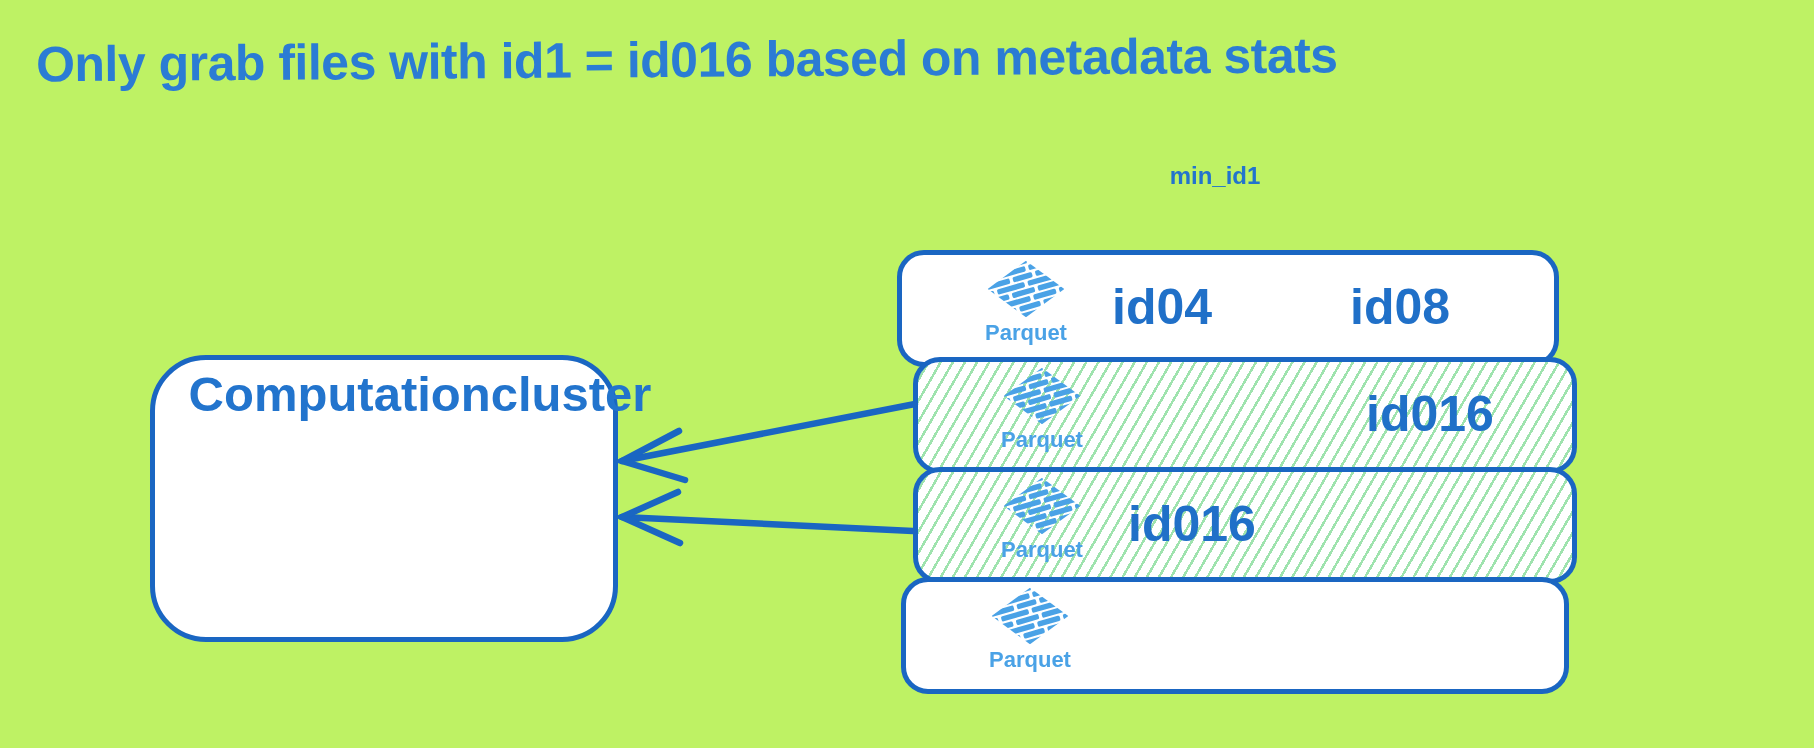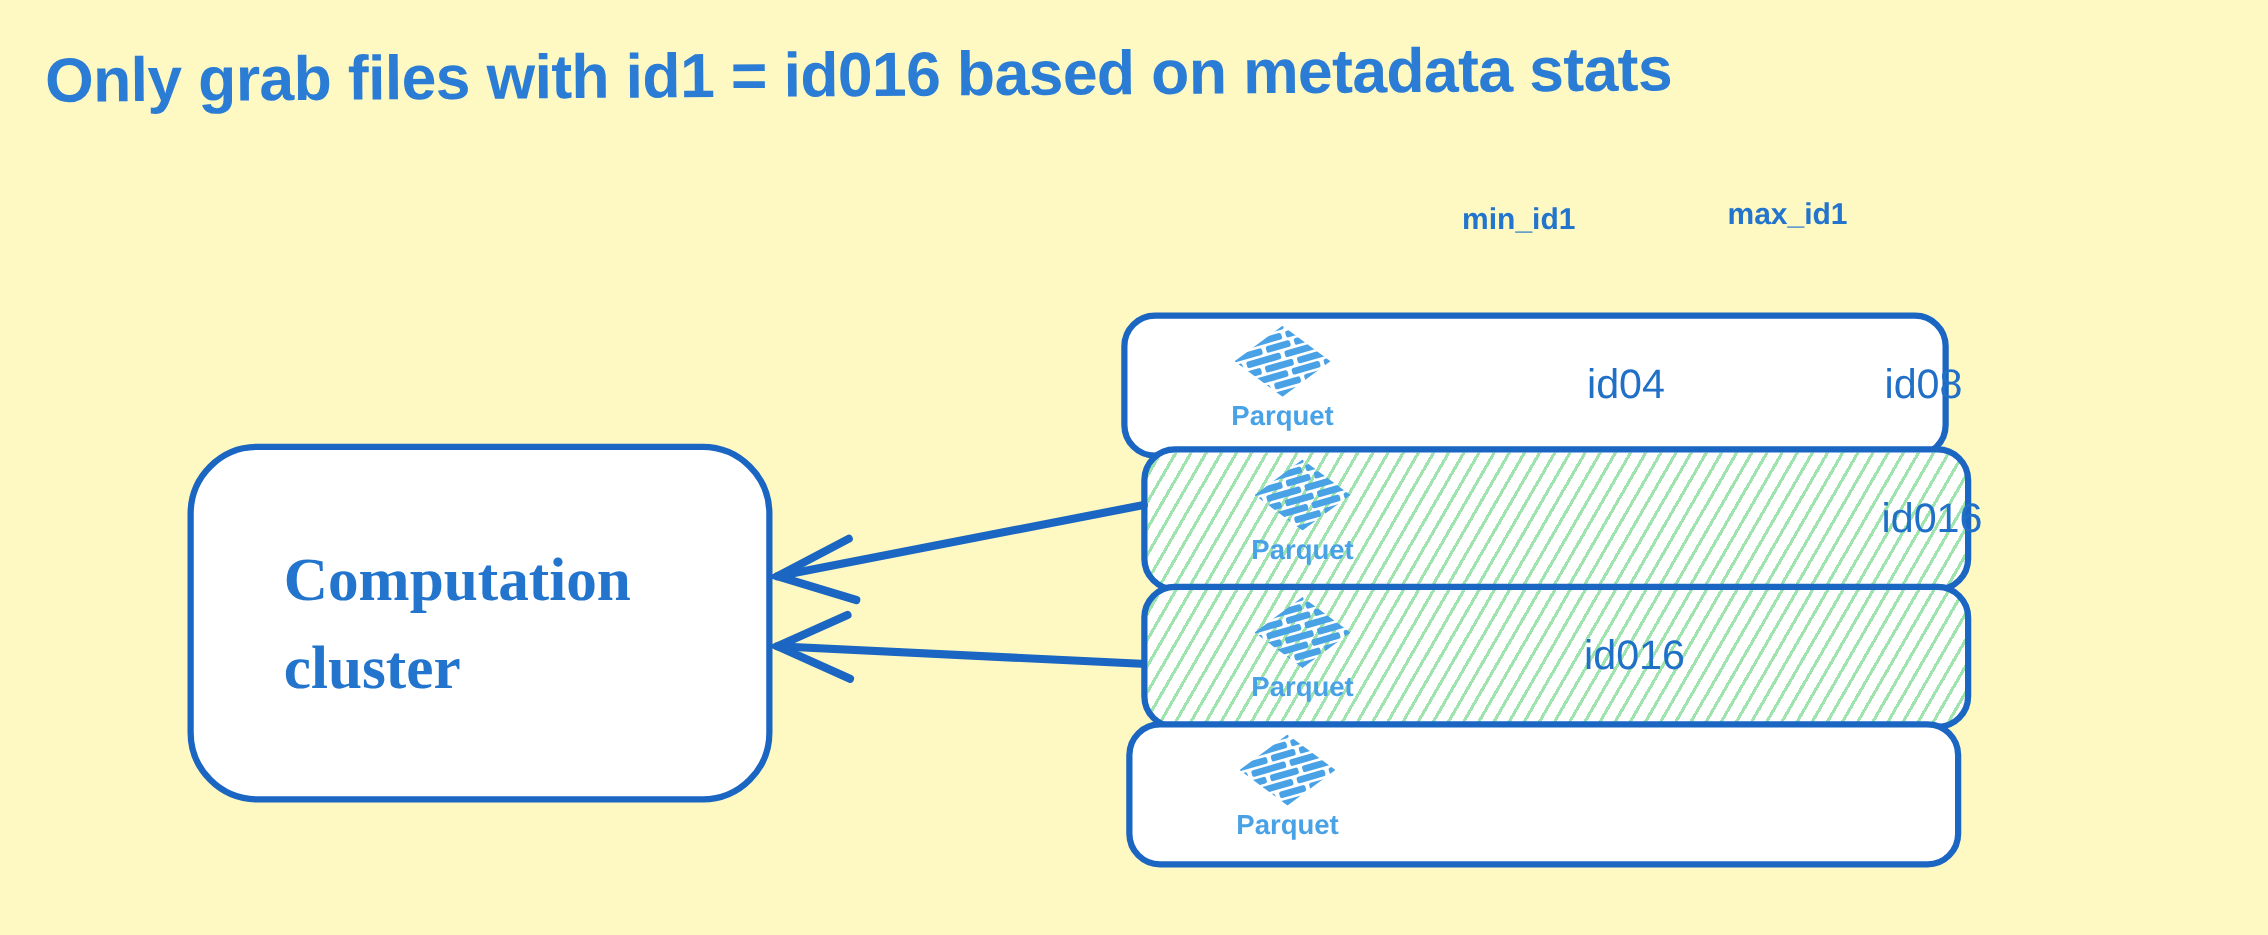--- a/index.html
+++ b/index.html
@@ -1,19 +1,19 @@
 <!DOCTYPE html>
 <html><head>
 <meta charset="utf-8">
 <style>
   html,body{margin:0;padding:0;background:#ffffff;}
   .canvas{
     position:relative;
     width:1814px;height:748px;
-    background:#fef9c3;
+    background:#bef264;
     font-family:"Liberation Sans", sans-serif;
     overflow:hidden;
   }
   
   .title{
     position:absolute;left:36px;top:30px;width:1540px;
     font-size:50px;font-weight:bold;letter-spacing:-0.5px;
     color:#2b7cd4;transform:rotate(-0.4deg);
     white-space:nowrap;
   }
@@ -44,34 +44,33 @@
     position:absolute;left:58px;top:4px;width:132px;
     text-align:center;line-height:0;
   }
   .logo svg{color:#4aa2e6;}
   .logo .plabel{
     display:block;margin-top:2px;line-height:24px;
     font-size:22px;font-weight:bold;color:#4aa2e6;
   }
   .val{
     position:absolute;top:50%;transform:translateY(-54%);
-    width:220px;text-align:right;
-    font-size:33px;font-weight:normal;color:#2070c8;
+    width:220px;text-align:left;
+    font-size:50px;font-weight:bold;color:#2070c8;
     white-space:nowrap;
   }
   .val.min{left:210px;}
   .val.max{left:448px;}
   
   .cluster{
     position:absolute;left:150px;top:355px;width:468px;height:287px;
     border:5px solid #1a66c2;border-radius:56px;
     box-sizing:border-box;background:#ffffff;
-    display:flex;flex-direction:column;justify-content:center;
+    display:flex;justify-content:center;
     padding-left:72px;
-    font-family:Liberation Serif, serif;
   }
   .cluster .line{
     font-size:49px;font-weight:bold;color:#2274cd;
     line-height:1.42;
   }
   
   .arrows{
     position:absolute;left:0;top:0;width:1814px;height:748px;
     pointer-events:none;
   }
@@ -118,21 +117,20 @@
       </g>
     </symbol>
   </defs>
 </svg>
 
 <div class="canvas">
 
   <div class="title">Only grab files with id1 = id016 based on metadata stats</div>
 
   <div class="col-header min">min_id1</div>
-  <div class="col-header max">max_id1</div>
 
   <div class="row r0">
     <div class="logo">
       <svg width="86" height="60" viewBox="0 0 100 72">
           <use href="#pq-logo"></use>
         </svg>
       <span class="plabel">Parquet</span>
     </div>
     <span class="val min">id04</span>
     <span class="val max">id08</span>

